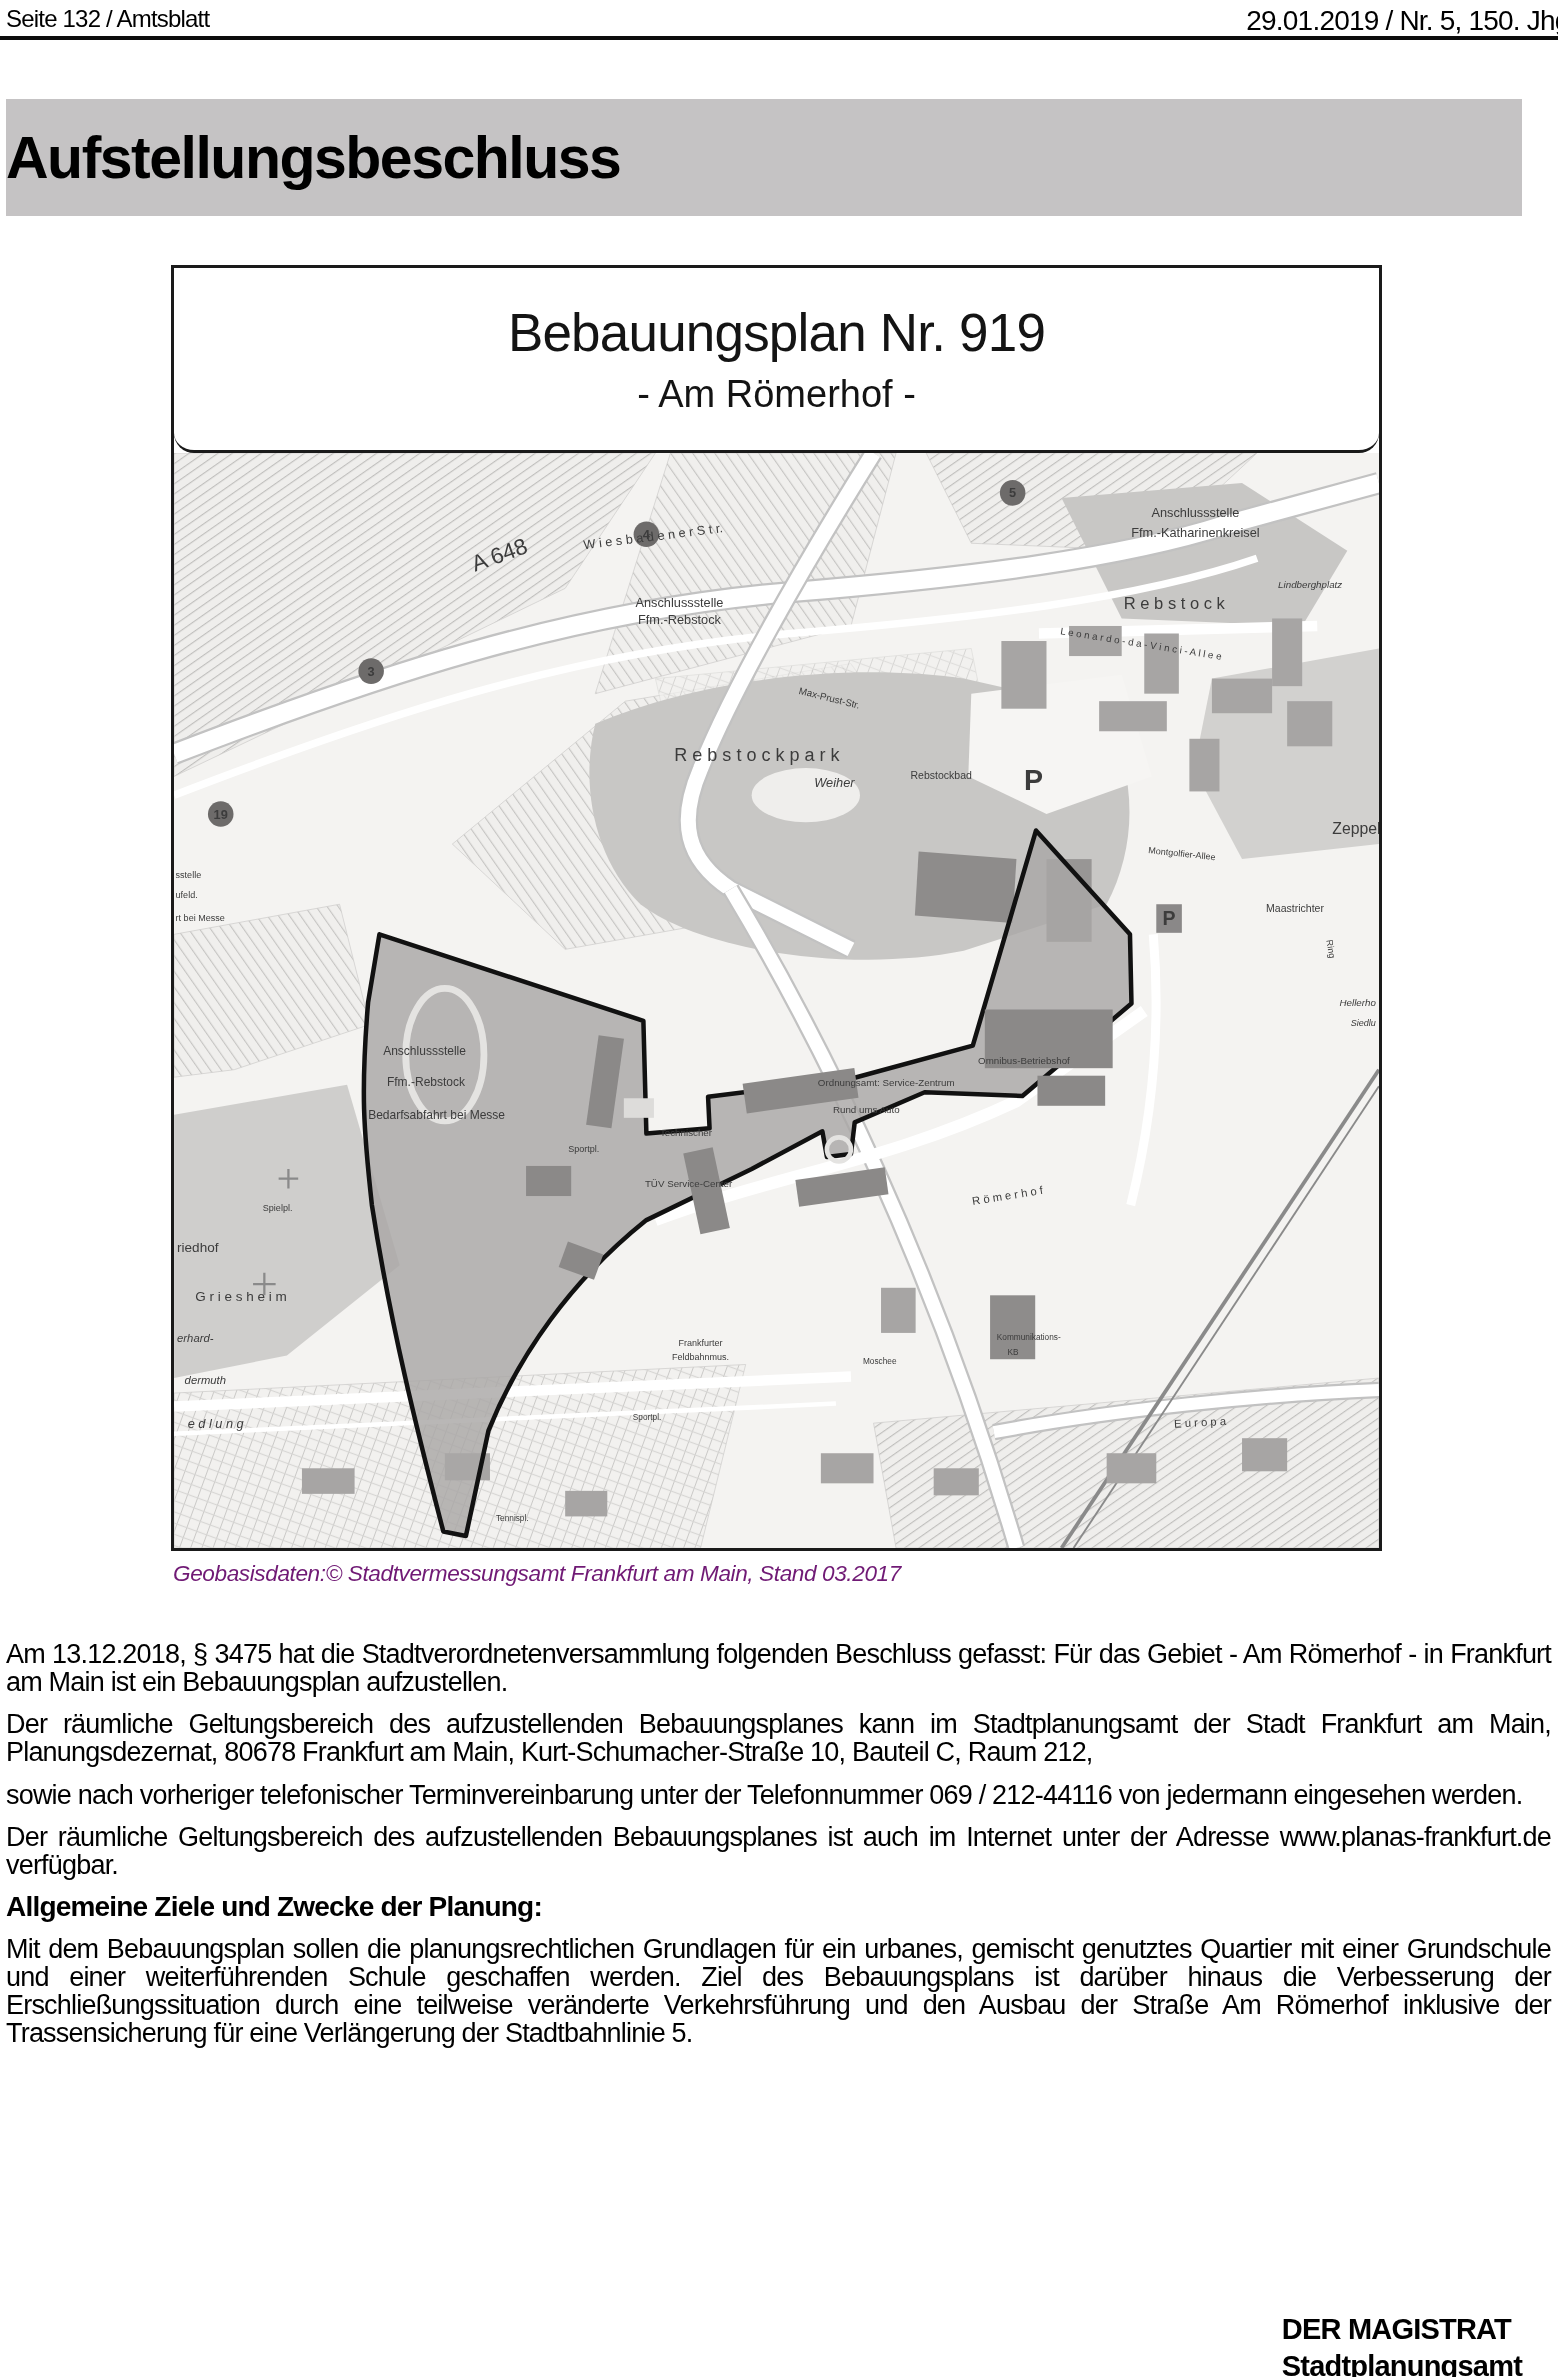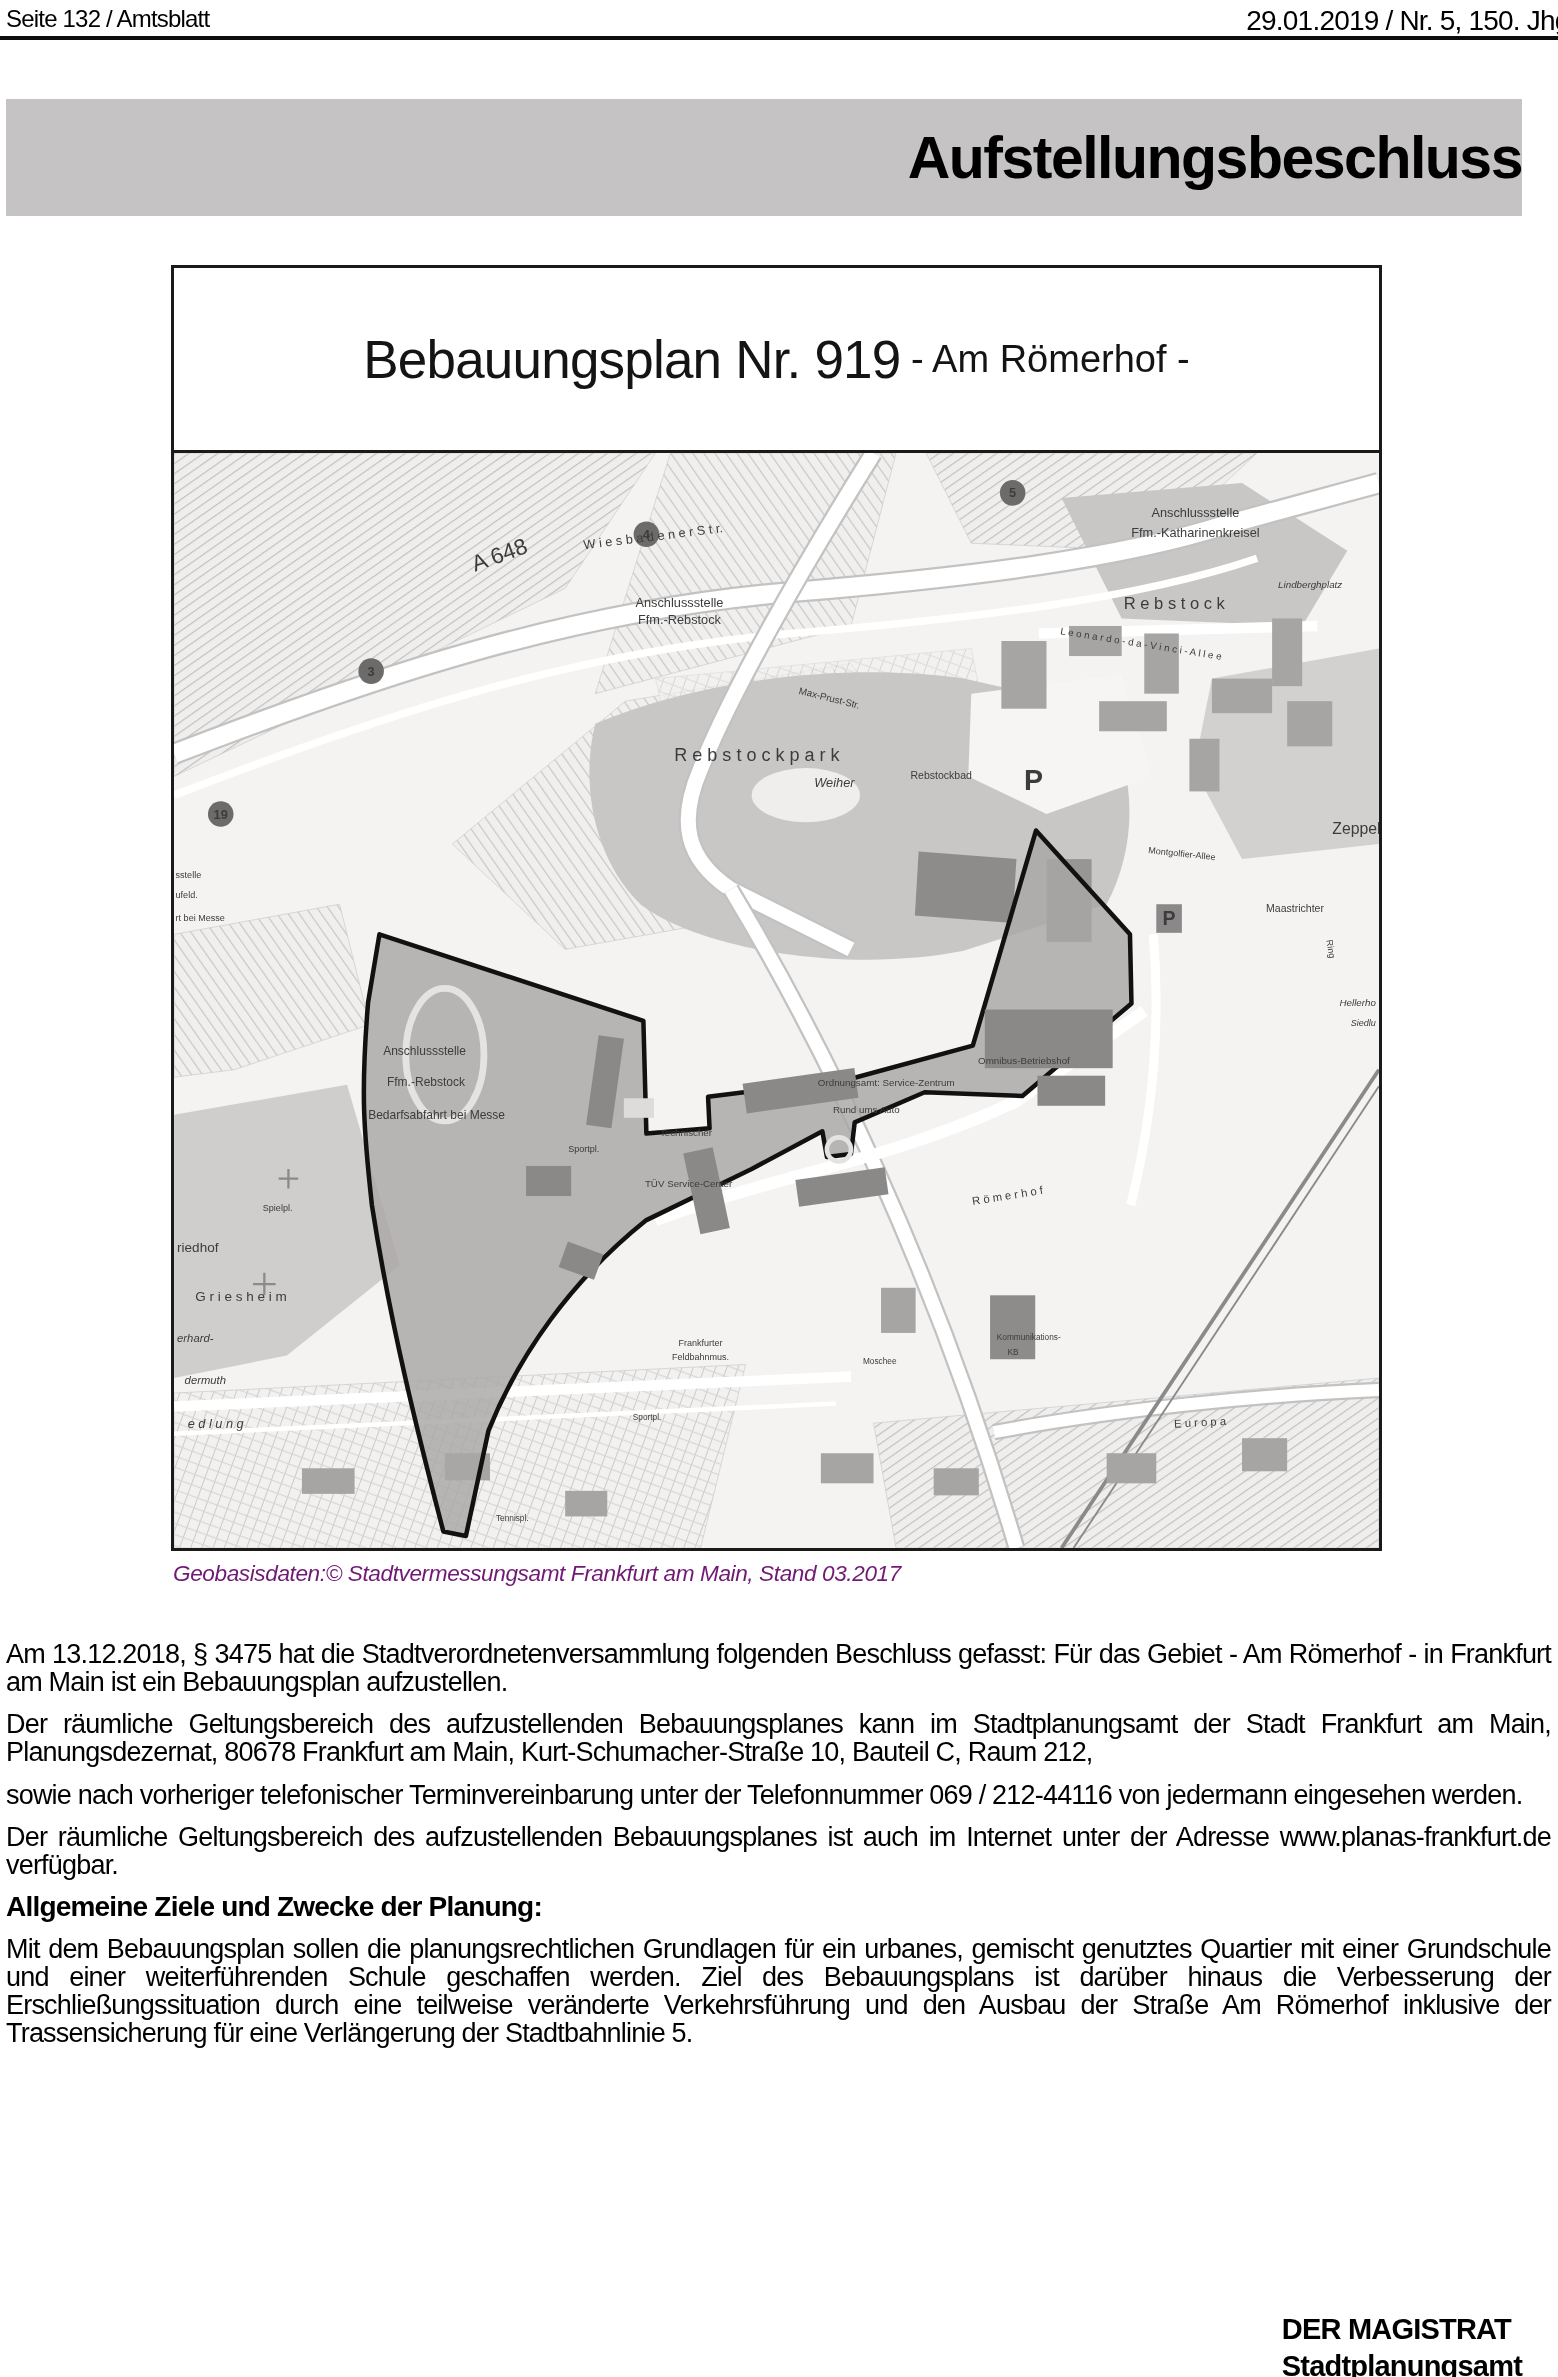--- a/index.html
+++ b/index.html
@@ -6,27 +6,27 @@
   #page{position:relative;width:1558px;height:2377px;background:#ffffff;
         font-family:"Liberation Sans",sans-serif;color:#000;overflow:hidden;padding-left:26px;}
 
   
   .hdr-left{position:absolute;left:6px;top:4.5px;font-size:24px;letter-spacing:-0.8px;}
   .hdr-right{position:absolute;right:7.5px;top:4.5px;font-size:28px;letter-spacing:-0.8px;}
   .hdr-rule{position:absolute;left:0;top:36px;width:1558px;height:3.8px;background:#0d0d0d;}
 
   
   .banner{position:absolute;left:6px;top:99px;width:1516px;height:117px;background:#c5c3c4;
-          display:flex;align-items:center;justify-content:flex-end;}
+          display:flex;align-items:center;justify-content:flex-start;}
   .banner h1{margin:0;font-size:59px;font-weight:bold;letter-spacing:-1.5px;}
 
   
   .figure{position:absolute;left:171px;top:265px;width:1205px;border:3px solid #1a1a1a;background:#fff;}
-  .fig-title-box{height:182px;border-bottom:3px solid #1a1a1a;display:flex;flex-direction:row;
-                 align-items:center;justify-content:center;gap:10.5px;}
+  .fig-title-box{height:182px;border-bottom:3px solid #1a1a1a;display:flex;flex-direction:column;
+                 align-items:center;justify-content:center;gap:10.5px;border-radius:20px;}
   .fig-title{font-size:53px;font-weight:400;letter-spacing:-0.8px;color:#141414;}
   .fig-subtitle{font-size:38px;font-weight:400;color:#141414;}
   .fig-map{display:block;width:1205px;height:1095px;}
 
   .caption{position:absolute;left:173px;top:1561px;font-size:22.6px;color:#701a75;letter-spacing:-0.4px;font-style:italic;}
 
   
   .bodytext{position:absolute;left:6px;top:1640px;width:1545px;font-size:27px;line-height:28px;
             letter-spacing:-0.8px;text-align:justify;}
   .bodytext p{margin:0 0 14.3px 0;}

